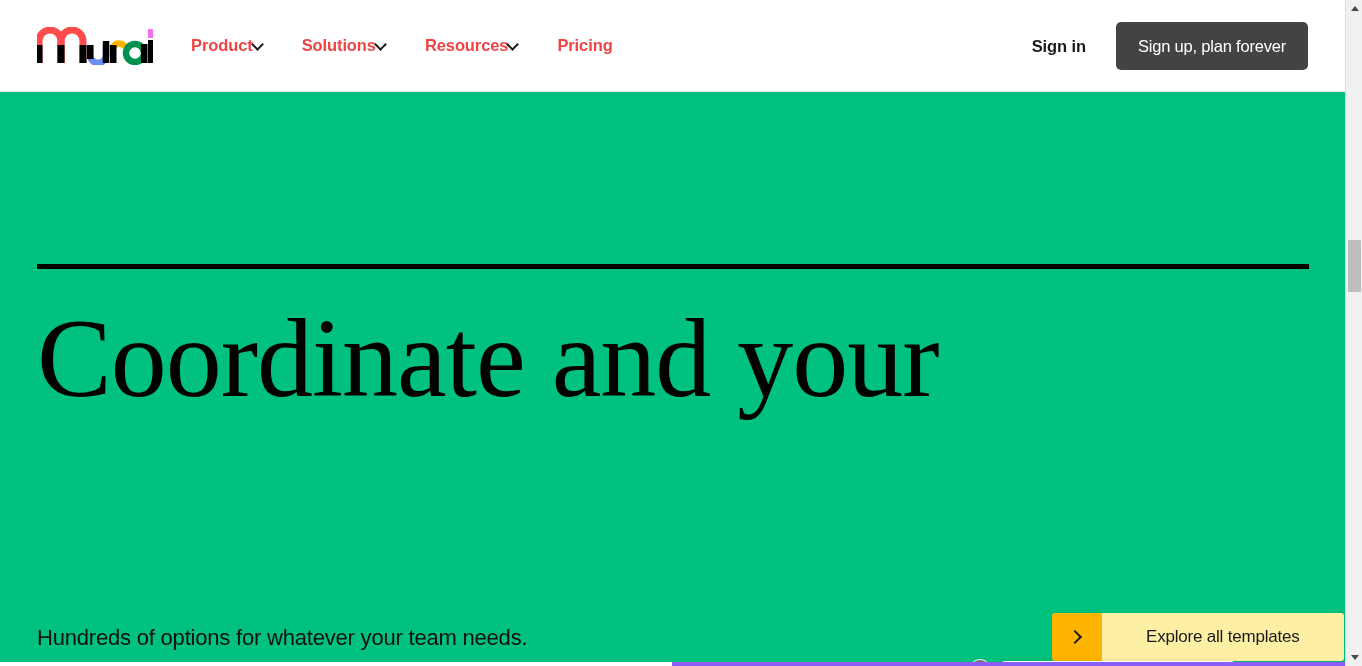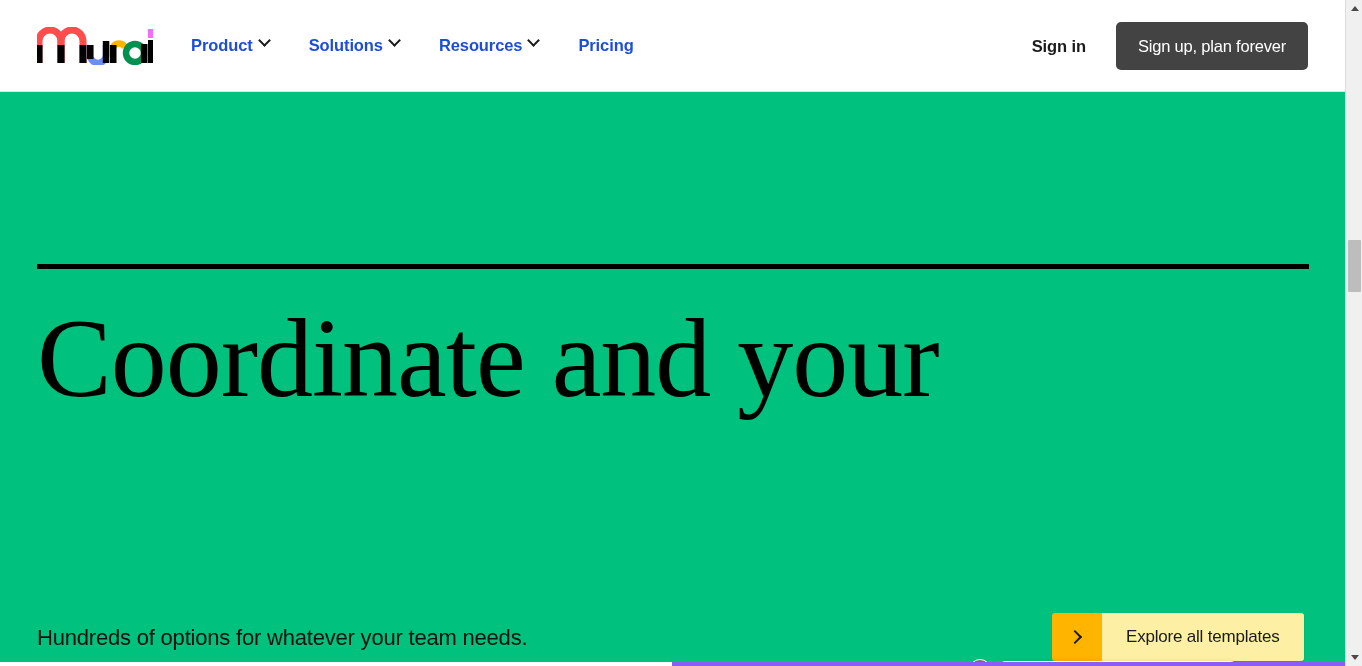--- a/index.html
+++ b/index.html
@@ -41,24 +41,25 @@
     display: block;
   }
   .nav {
     display: flex;
     align-items: center;
     margin-left: 38px;
     gap: 38px;
   }
   .nav-item {
     display: flex;
-    gap: 7px;
+    align-items: center;
+    gap: 0;
     font-size: 16.5px;
     font-weight: bold;
-    color: #1d4ed8;
+    color: #ef4444;
     cursor: pointer;
     letter-spacing: -0.1px;
   }
   .chev {
     display: inline-block;
     width: 11px; height: 11px;
     position: relative;
     top: -1px;
   }
   .chev:before {
@@ -170,21 +171,21 @@
     border-top: 2.6px solid #1a1a1a;
     transform: rotate(45deg);
     margin-left: -4px;
   }
   .explore-label {
     background: #fdf0a4;
     color: #1a1a1a;
     font-size: 17px;
     display: flex;
     align-items: center;
-    padding: 0 24px;
+    padding: 0 44px;
     letter-spacing: -0.2px;
     white-space: nowrap;
   }
 
   
   .chat-close {
     position: absolute;
     left: 969px; top: 567px;
     width: 22px; height: 22px;
     border-radius: 50%;

